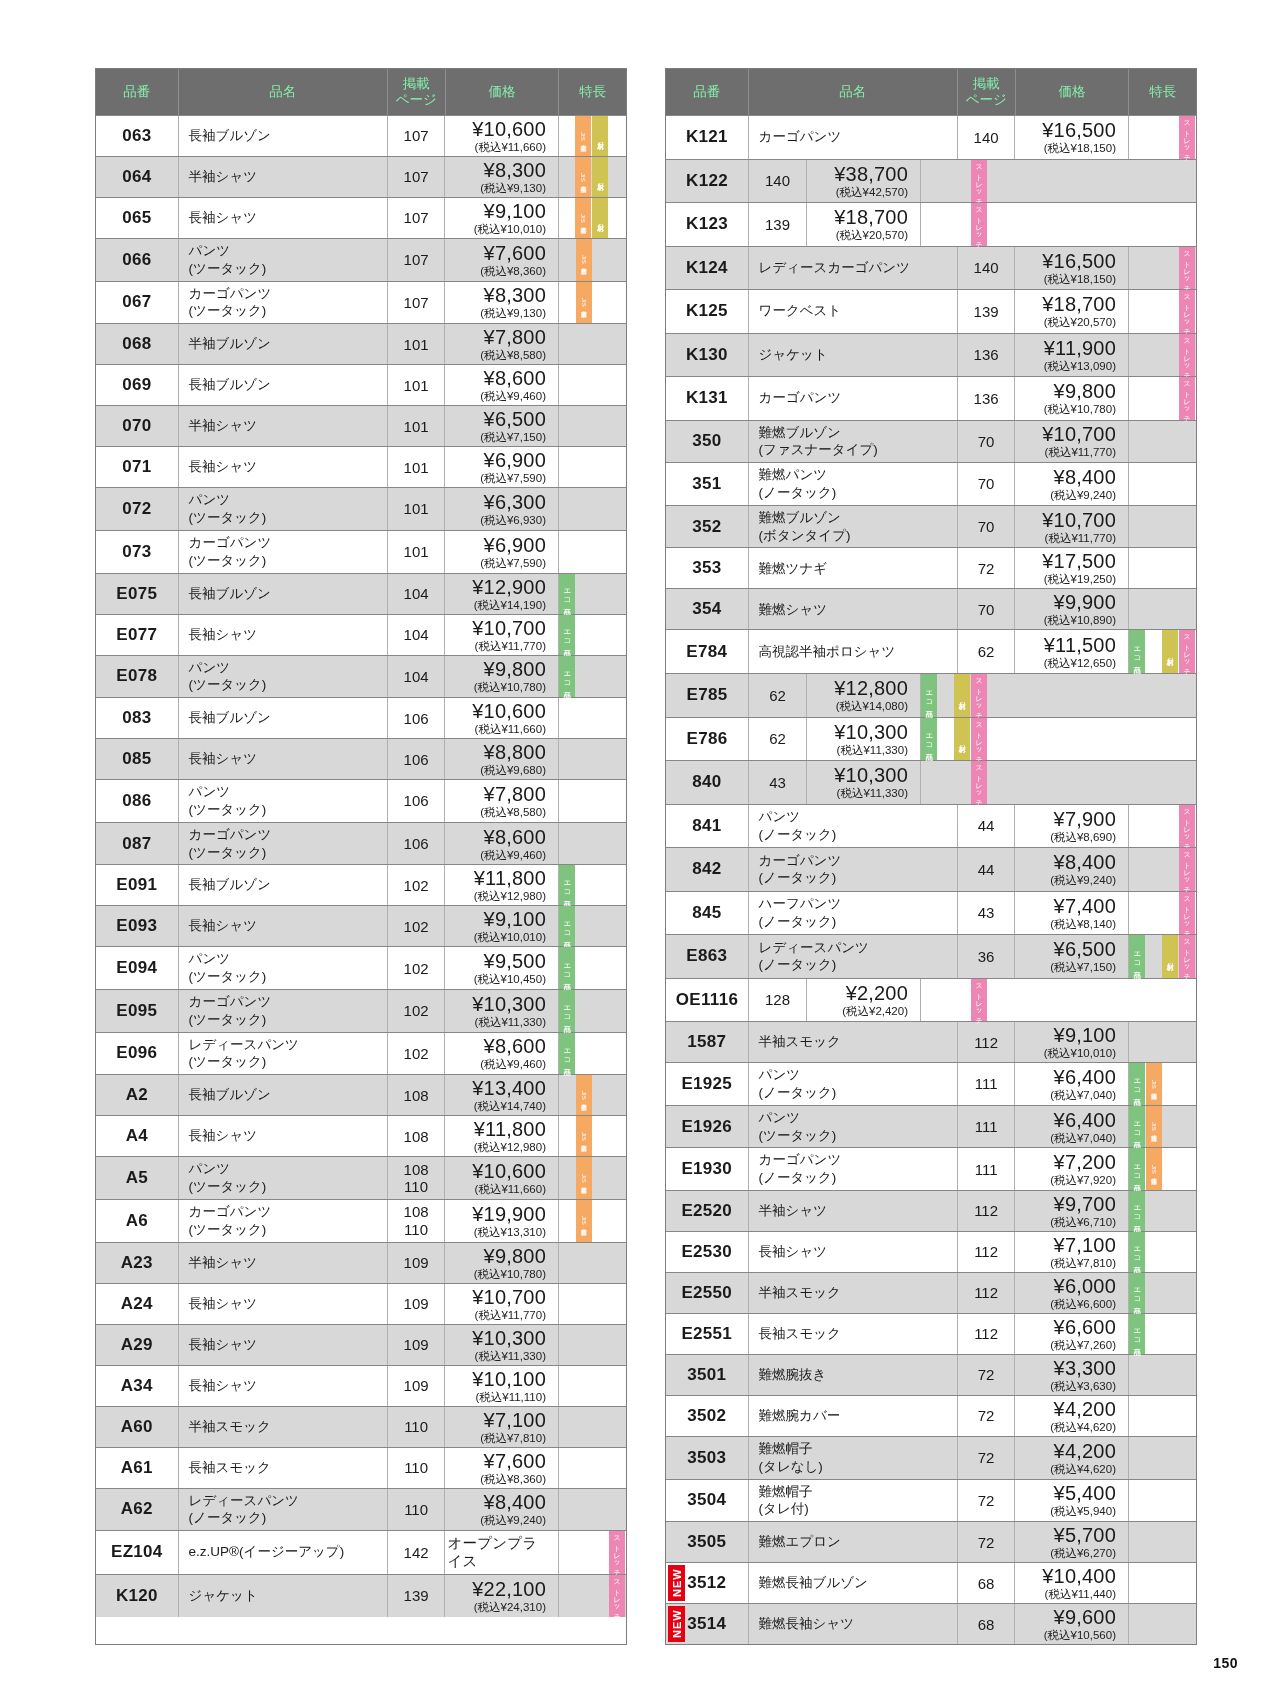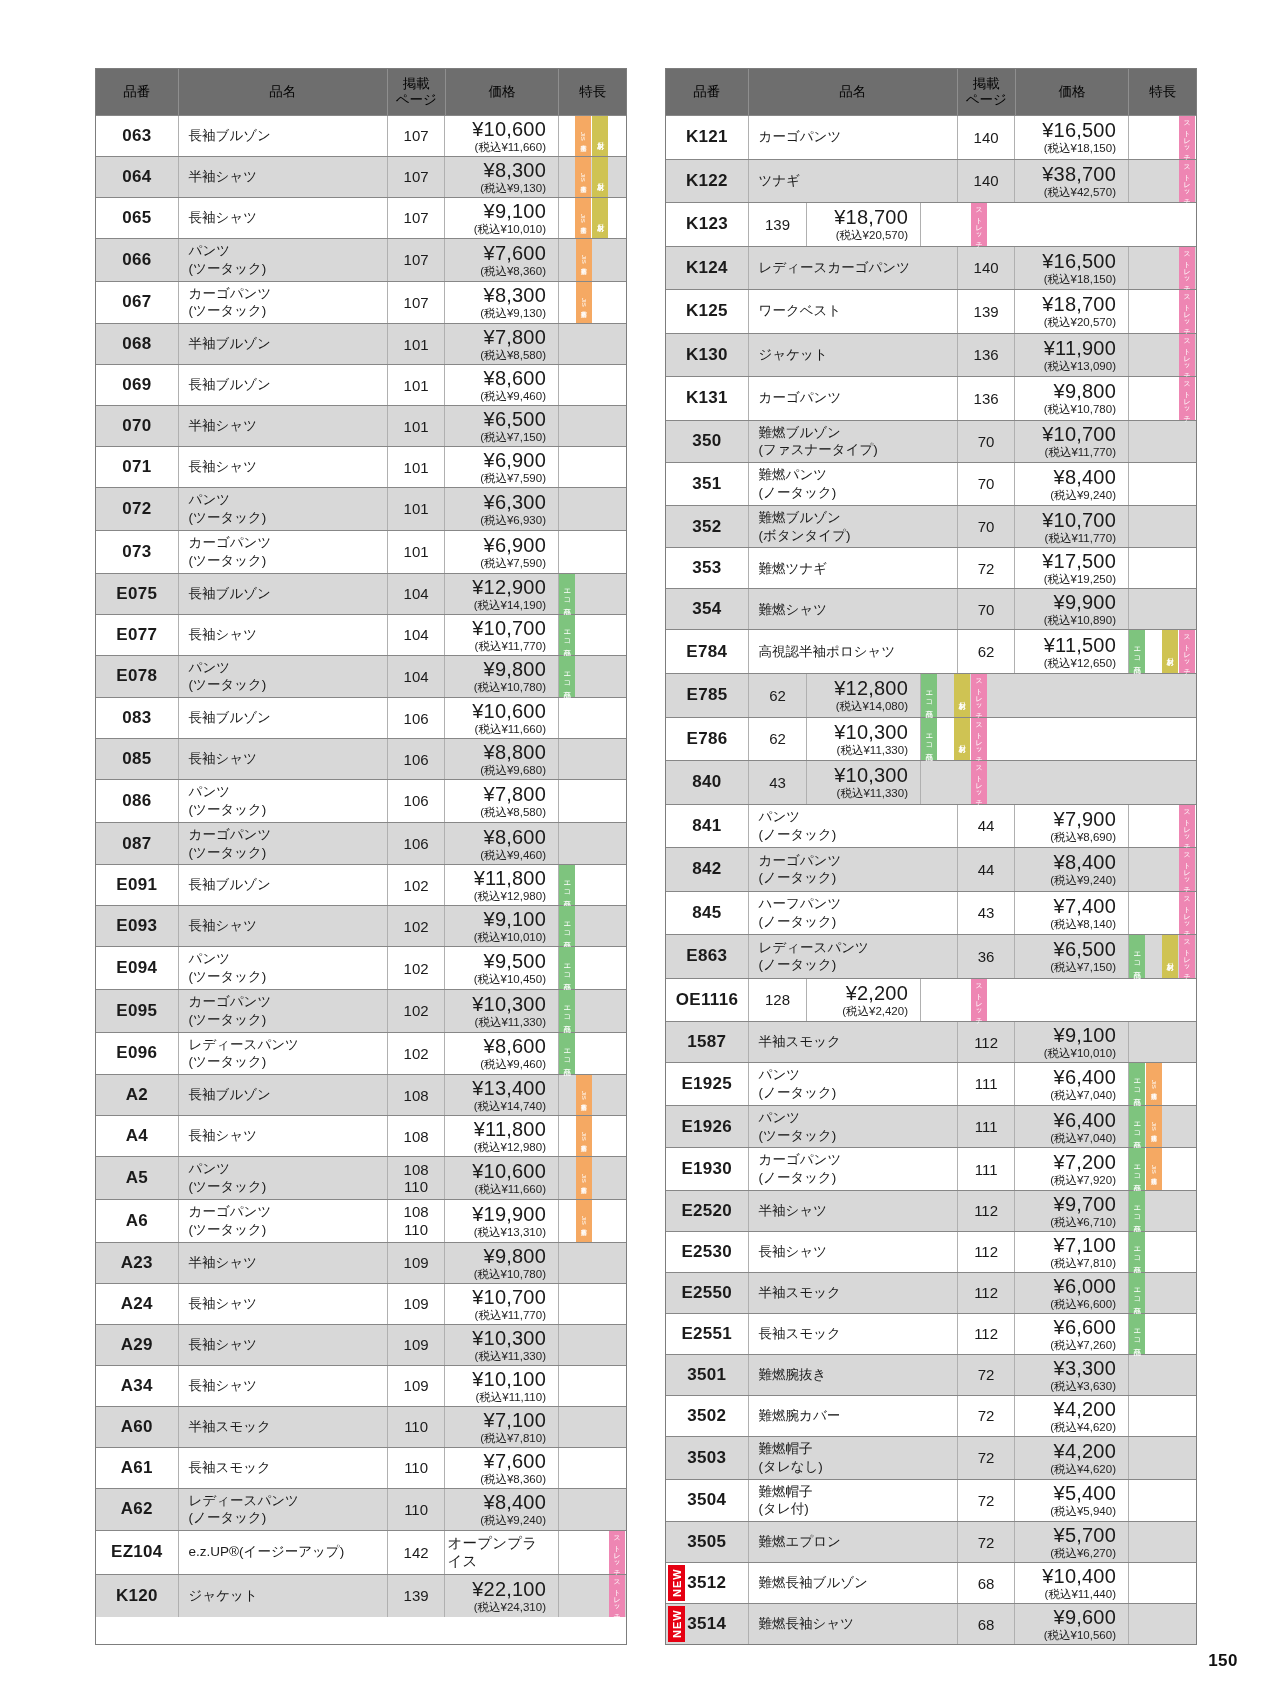--- a/index.html
+++ b/index.html
@@ -12,21 +12,21 @@
   *{box-sizing:border-box;}
   html,body{margin:0;padding:0;}
   body{
     width:1280px;height:1689px;position:relative;overflow:hidden;
     background:#ffffff;
     font-family:"Liberation Sans","DejaVu Sans",sans-serif;
     color:#1a1a1a;
   }
   .tables{position:absolute;left:95px;top:68px;display:flex;gap:38px;}
   .catalog-table{width:532px;border:1px solid var(--border-dark);}
-  .thead{display:flex;background:var(--header-bg);color:#000000;height:46px;}
+  .thead{display:flex;background:var(--header-bg);color:#86efac;height:46px;}
   .th{
     display:flex;align-items:center;justify-content:center;text-align:center;
     font-size:13.5px;line-height:1.2;white-space:pre-line;
     border-left:1px solid #8f8f8f;
   }
   .th:first-child{border-left:none;}
   .th-code{width:82px;}
   .th-name{width:210px;}
   .th-page{width:58px;}
   .th-price{width:114px;}
@@ -57,21 +57,21 @@
   .tag-stretch{font-size:7px;}
   .new-badge{
     position:absolute;left:2px;top:2px;bottom:2px;width:17px;
     background:var(--badge-bg);color:#ffffff;
     writing-mode:vertical-rl;transform:rotate(180deg);
     display:flex;align-items:center;justify-content:center;
     font-size:11px;font-weight:bold;letter-spacing:1px;
   }
   .page-footer{
     position:absolute;right:42px;bottom:18px;
-    font-size:17px;font-weight:bold;letter-spacing:0.5px;color:#111;
+    font-size:14px;font-weight:bold;letter-spacing:0.5px;color:#111;
   }
 </style>
 </head>
 <body>
 
 <div class="tables">
 
   <div class="catalog-table">
     <div class="thead">
       <div class="th th-code">品番</div>
@@ -781,21 +781,20 @@
             <span class="slot"></span>
             <span class="slot">
               <span class="tag tag-stretch" style="background:#ee86b3">ストレッチ</span>
             </span>
           </div>
         </div>
         <div class="row alt">
           <div class="cell code">
             <span class="code-text">K122</span>
           </div>
-          <div class="cell name">ツナギ</div>
           <div class="cell page">140</div>
           <div class="cell price">
             <span class="price-main">¥38,700</span>
             <span class="price-tax">(税込¥42,570)</span>
           </div>
           <div class="cell feature">
             <span class="slot"></span>
             <span class="slot"></span>
             <span class="slot"></span>
             <span class="slot">

